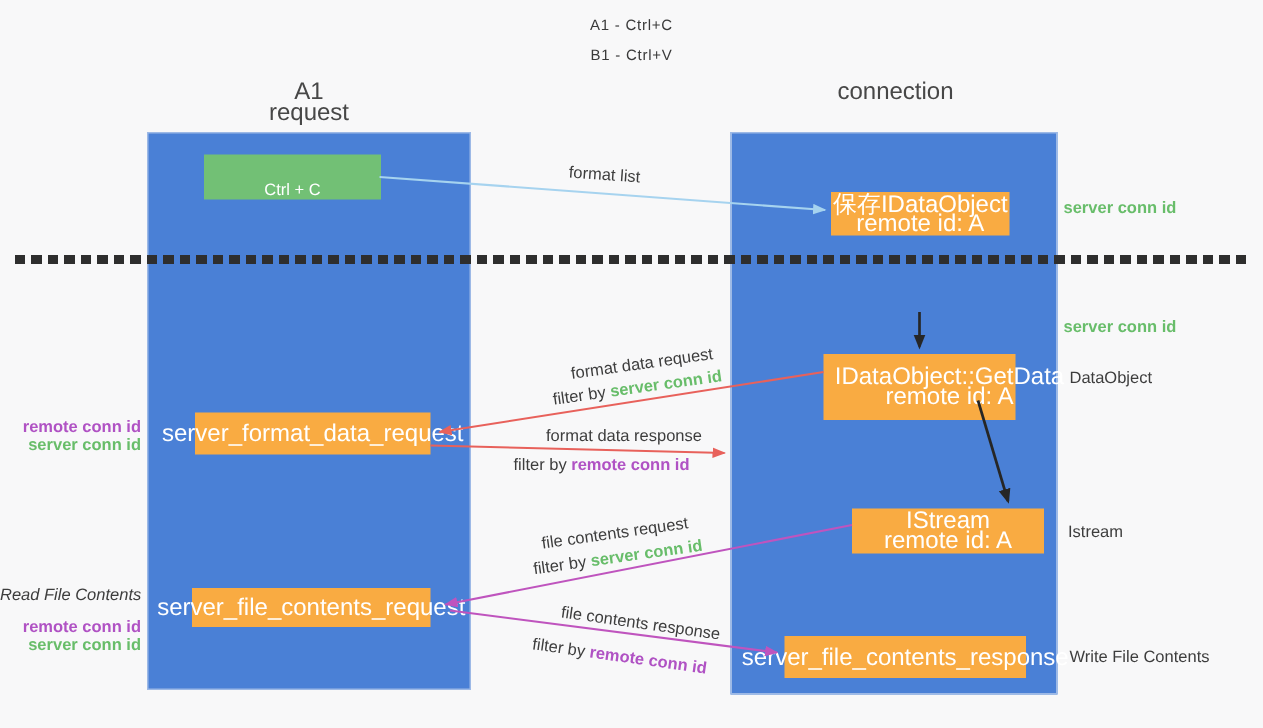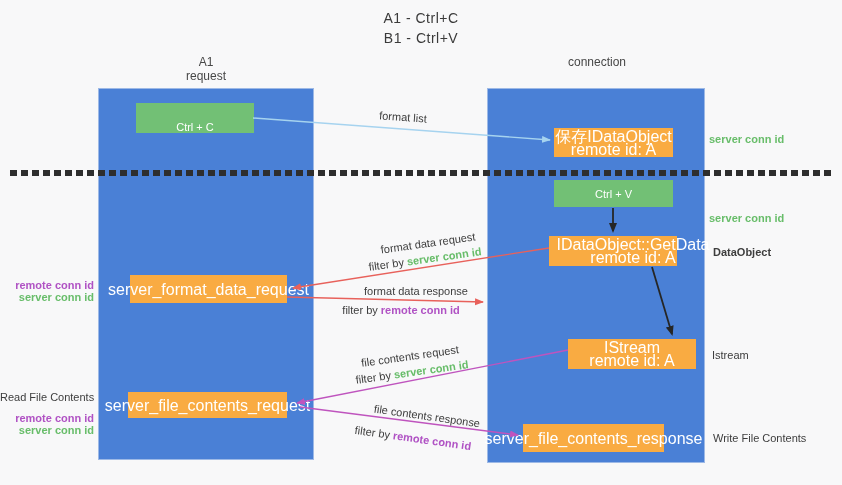--- a/index.html
+++ b/index.html
@@ -14,47 +14,47 @@
     --text-purple:#b052c4;
     --text-gray:#3d3d3d;
     --bg:#f8f8f9;
   }
   *{box-sizing:border-box;}
   html,body{margin:0;padding:0;}
   body{background:var(--bg);font-family:"Liberation Sans","DejaVu Sans",sans-serif;}
   .stage{position:relative;width:842px;height:485px;background:var(--bg);overflow:hidden;}
 
   .title{position:absolute;left:0;top:8px;width:842px;text-align:center;
-         font-size:14px;line-height:20px;color:#3a3a3a;letter-spacing:.5px;}
+         font-size:10px;line-height:20px;color:#3a3a3a;letter-spacing:.5px;}
 
-  .lane-header{position:absolute;text-align:center;font-size:12px;line-height:14px;color:#474747;}
+  .lane-header{position:absolute;text-align:center;font-size:16px;line-height:14px;color:#474747;}
   .lane-header.left{left:146px;top:55px;width:120px;}
   .lane-header.right{left:537px;top:55px;width:120px;}
 
   .lane{position:absolute;background:var(--lane-blue);border:1px solid #9db9e6;}
   .lane.left{left:98px;top:88px;width:216px;height:372px;}
   .lane.right{left:487px;top:88px;width:218px;height:375px;}
 
   .divider{position:absolute;left:10px;top:170px;width:822px;height:6px;
            background:repeating-linear-gradient(90deg,#2e2e2e 0 7px,transparent 7px 11px);}
 
   .node{position:absolute;display:flex;flex-direction:column;justify-content:center;
         align-items:center;color:#fff;text-align:center;}
   .node.green{background:var(--node-green);font-size:11px;}
   .node.orange{background:var(--node-orange);font-size:16px;line-height:13px;}
 
   .n-ctrl-c{left:136px;top:103px;width:118px;height:30px;justify-content:flex-end;}
   .n-save{left:554px;top:128px;width:119px;height:29px;}
   .n-ctrl-v{left:554px;top:180px;width:119px;height:27px;}
-  .n-getdata{left:549px;top:236px;width:128px;height:30px;padding-left:40px;}
+  .n-getdata{left:549px;top:236px;width:128px;height:44px;padding-left:40px;}
   .n-fmt-req{left:130px;top:275px;width:157px;height:28px;font-size:11px;}
   .n-fmt-resp{left:487px;top:289px;width:157px;height:28px;font-size:11px;}
   .n-istream{left:568px;top:339px;width:128px;height:30px;}
   .n-file-req{left:128px;top:392px;width:159px;height:26px;font-size:11px;}
-  .n-file-resp{left:523px;top:424px;width:141px;height:28px;font-size:11px;align-items:center;}
+  .n-file-resp{left:523px;top:424px;width:161px;height:28px;font-size:11px;align-items:center;}
 
   svg.arrows{position:absolute;left:0;top:0;pointer-events:none;}
 
   .alabel{position:absolute;white-space:nowrap;font-size:11px;color:var(--text-gray);
           transform:translate(-50%,-50%);}
   .alabel .green{color:var(--text-green);font-weight:bold;}
   .alabel .purple{color:var(--text-purple);font-weight:bold;}
 
   .side{position:absolute;white-space:nowrap;font-size:11px;line-height:12px;color:var(--text-gray);}
   .side.rt{text-align:left;}
@@ -85,23 +85,20 @@
   <div class="lane right"></div>
 
   <div class="divider"></div>
 
   <div class="node green n-ctrl-c">
     <div>Ctrl + C</div>
   </div>
   <div class="node orange n-save">
     <div>保存IDataObject</div>
     <div>remote id: A</div>
-  </div>
-  <div class="node green n-ctrl-v">
-    <div>Ctrl + V</div>
   </div>
   <div class="node orange n-getdata">
     <div>IDataObject::GetData</div>
     <div>remote id: A</div>
   </div>
   <div class="node orange n-fmt-req">
     <div>server_format_data_request</div>
   </div>
   <div class="node orange n-istream">
     <div>IStream</div>
@@ -147,27 +144,27 @@
   <div class="alabel" style="left:401px;top:310px;"><span>filter by </span><span class="purple">remote conn id</span></div>
 
   <div class="alabel" style="left:410px;top:356px;transform:translate(-50%,-50%) rotate(-8deg);">file contents request</div>
   <div class="alabel" style="left:412px;top:372px;transform:translate(-50%,-50%) rotate(-8deg);"><span>filter by </span><span class="green">server conn id</span></div>
 
   <div class="alabel" style="left:427px;top:416px;transform:translate(-50%,-50%) rotate(8deg);">file contents response</div>
   <div class="alabel" style="left:413px;top:438px;transform:translate(-50%,-50%) rotate(8deg);"><span>filter by </span><span class="purple">remote conn id</span></div>
 
   <div class="side rt bold-green" style="left:709px;top:133px;">server conn id</div>
   <div class="side rt bold-green" style="left:709px;top:212px;">server conn id</div>
-  <div class="side rt" style="left:713px;top:246px;font-weight:bold;">DataObject</div>
+  <div class="side rt" style="left:713px;top:246px;">DataObject</div>
   <div class="side rt" style="left:712px;top:349px;">Istream</div>
   <div class="side rt" style="left:713px;top:432px;">Write File Contents</div>
 
   <div class="side lt" style="top:279px;">
     <span class="purple">remote conn id</span><br>
     <span class="green">server conn id</span>
   </div>
-  <div class="side lt" style="top:391px;">Read File Contents</div>
+  <div class="side lt" style="top:391px;font-style:italic;">Read File Contents</div>
   <div class="side lt" style="top:412px;">
     <span class="purple">remote conn id</span><br>
     <span class="green">server conn id</span>
   </div>
 
 </div>
 
 </body></html>

